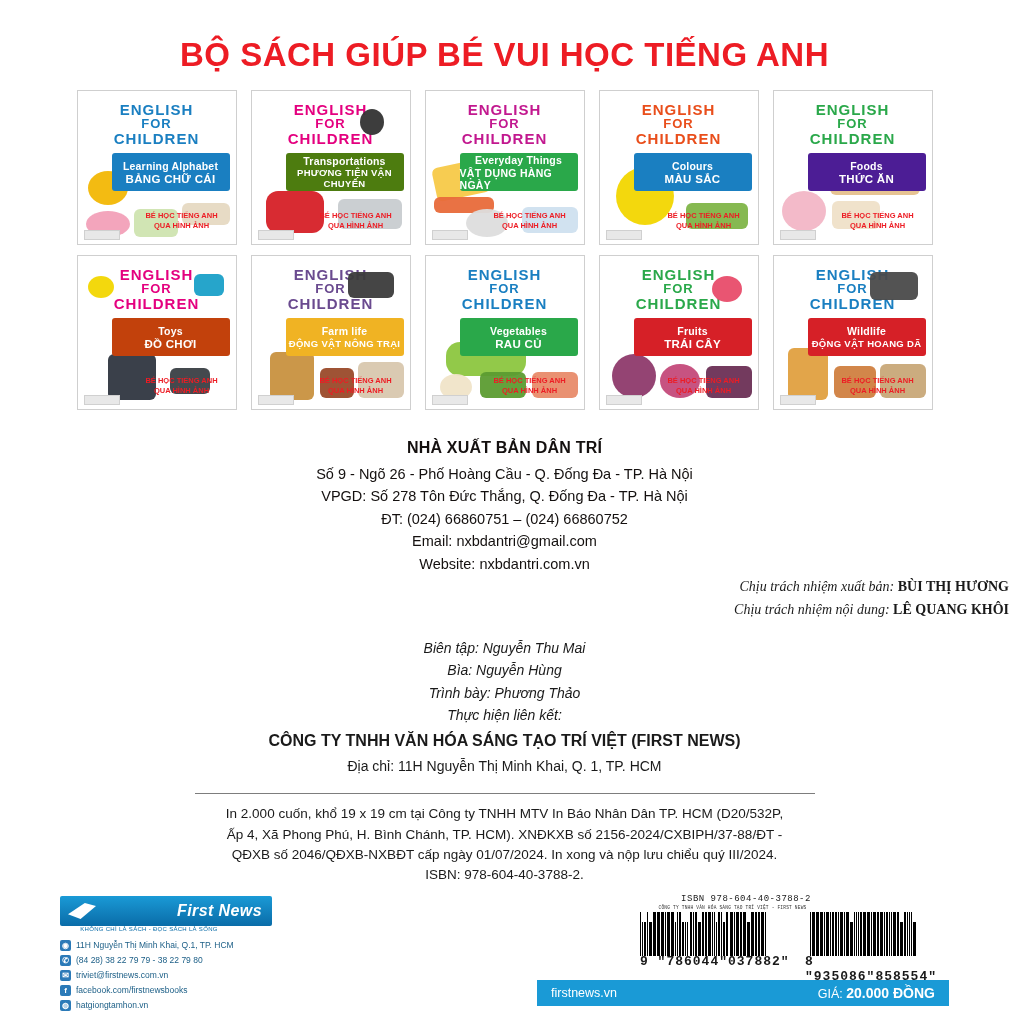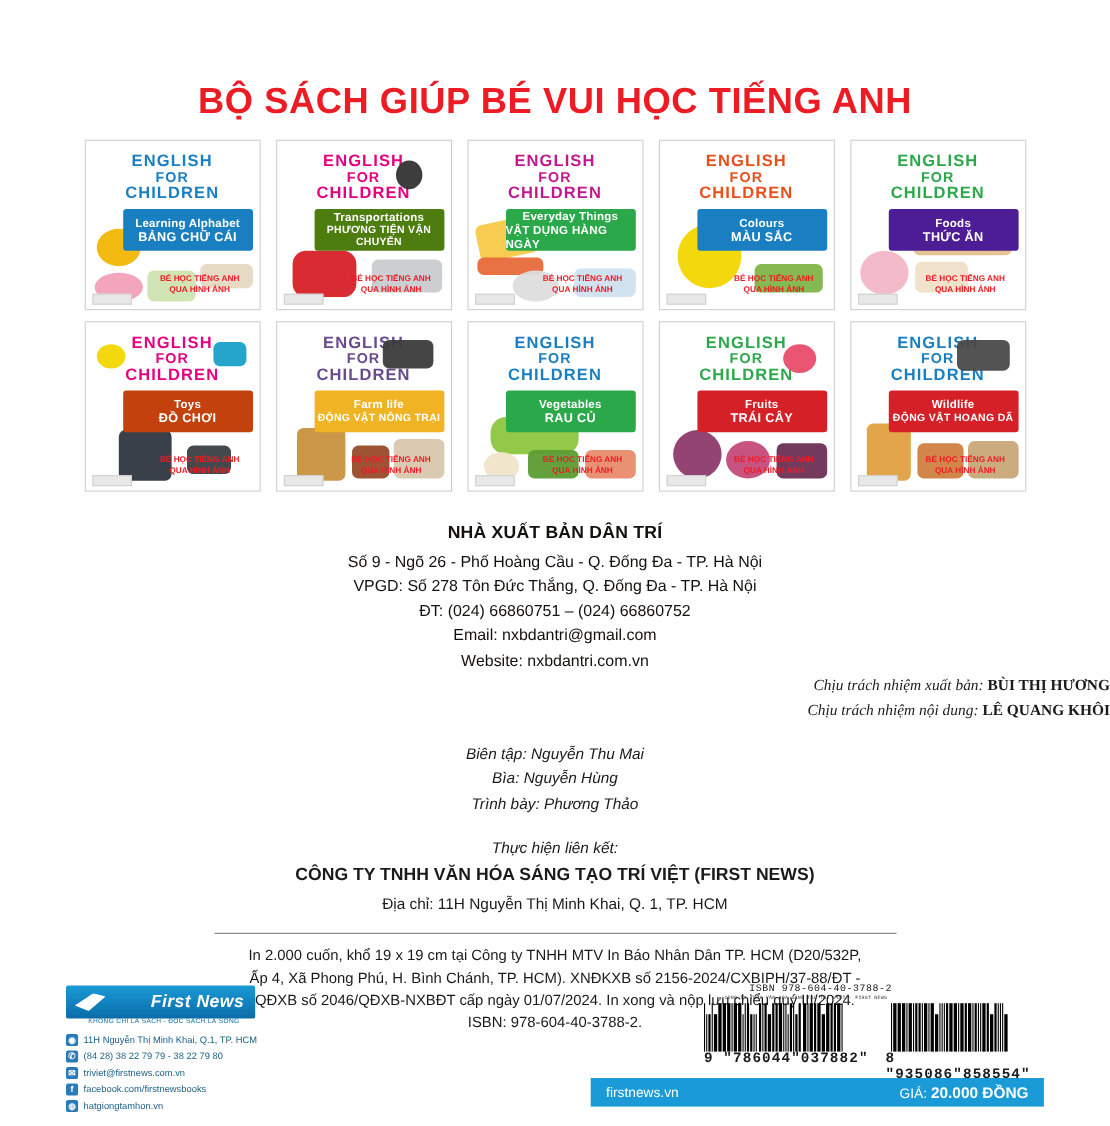--- a/index.html
+++ b/index.html
@@ -16,21 +16,21 @@
     overflow: hidden;
   }
 
   
   .page-title {
     text-align: center;
     color: #ed1c24;
     font-size: 33px;
     font-weight: bold;
     letter-spacing: 0.5px;
-    padding-top: 73px;
+    padding-top: 36px;
     margin: 0 0 16px 0;
     text-transform: uppercase;
   }
 
   
   .book-grid {
     display: grid;
     grid-template-columns: repeat(5, 160px);
     justify-content: center;
     gap: 10px 14px;
@@ -135,21 +135,20 @@
   .roles .bd { font-weight: bold; }
   .credits {
     text-align: center;
     margin-top: 16px;
     font-size: 14px;
     line-height: 1.6;
     font-style: italic;
   }
   .partner {
     text-align: center;
-    margin-top: 18px;
     font-size: 14px;
     line-height: 1.6;
   }
   .partner .lbl { font-style: italic; }
   .partner .company {
     font-weight: bold;
     font-size: 16px;
     margin-top: 2px;
   }
   .partner .addr { font-size: 14px; margin-top: 1px; }
@@ -173,21 +172,21 @@
     position: absolute;
     left: 0;
     right: 0;
     bottom: 0;
     height: 130px;
   }
   .fn-logo {
     position: absolute;
     left: 60px;
     top: 2px;
-    width: 172px;
+    width: 212px;
     height: 30px;
     background: linear-gradient(180deg, #1a9ad6 0%, #0a6ca8 100%);
     border-radius: 2px;
     color: #ffffff;
     display: flex;
     align-items: center;
     justify-content: flex-end;
     box-sizing: border-box;
     padding-right: 10px;
   }

